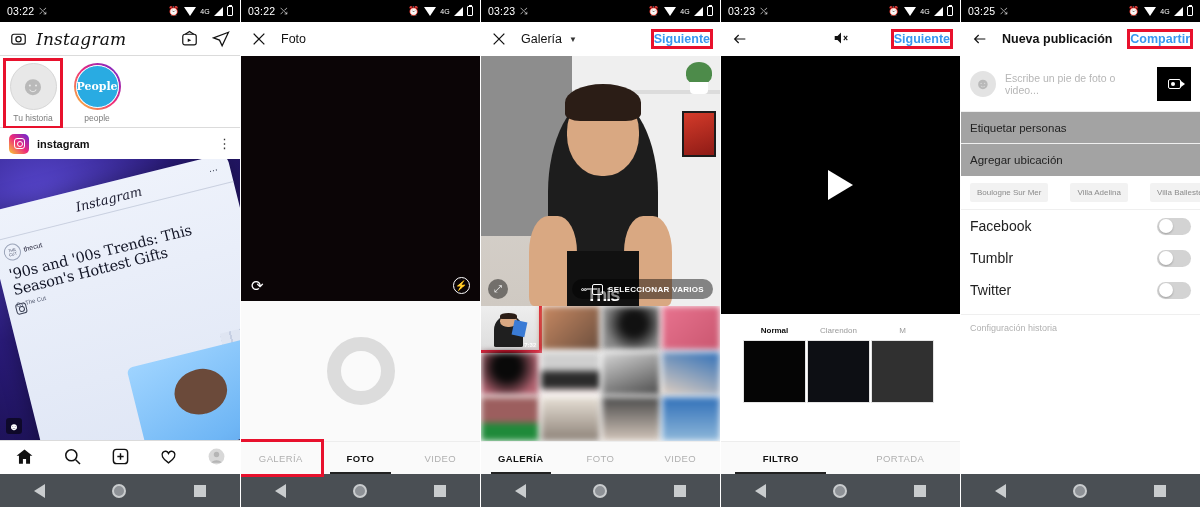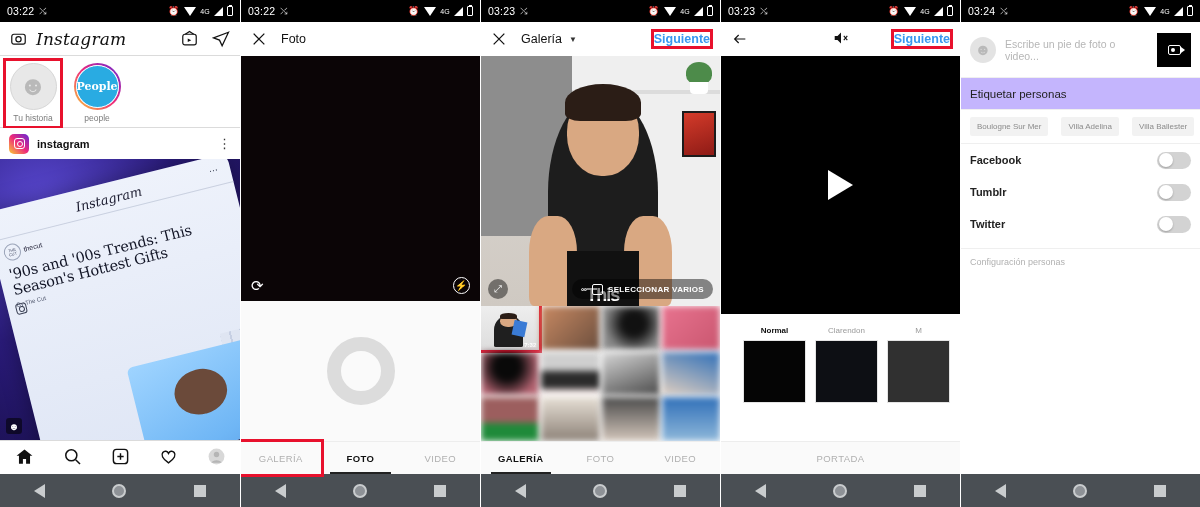--- a/index.html
+++ b/index.html
@@ -317,21 +317,21 @@
   .video-view {
     height: 258px; flex:none; background:#000;
     display:flex; align-items:center; justify-content:center;
   }
   .play-tri {
     width:0;height:0;
     border-top:15px solid transparent; border-bottom:15px solid transparent;
     border-left:25px solid #fff;
   }
   .filters-area { flex:1; background:#fff; padding-top: 12px; }
-  .filters-row { display:flex; gap: 9px; padding-left: 22px; }
+  .filters-row { display:flex; gap: 1px; padding-left: 22px; }
   .filter-item { width: 63px; flex:none; }
   .filter-name {
     font-size: 8px; text-align:center; color:#9a9a9a; margin-bottom: 5px;
     white-space:nowrap; overflow:hidden;
   }
   .filter-name.active { color:#111; font-weight:bold; }
   .filter-thumb {
     width: 63px; height: 63px; border:1px solid #e4e4e4;
   }
   .mute-ico { font-size: 13px; color:#111; }
@@ -359,37 +359,37 @@
     border-radius:50%;background:#fff;
   }
   .np-thumb .vi::before{
     content:"";position:absolute;right:-5px;top:1px;
     border-top:3px solid transparent;border-bottom:3px solid transparent;
     border-left:4px solid #fff;
   }
   .np-row {
     height: 32px; flex:none; display:flex; align-items:center;
     padding: 0 9px; font-size: 11.5px; color:#222;
-    border-bottom: 1px solid #efefef; background:#c4b5fd;
+    border-bottom: 1px solid #efefef; background:#a3a3a3;
   }
   .chips {
     height: 34px; flex:none; display:flex; align-items:center;
-    gap: 13px; padding: 0 9px; border-bottom:1px solid #efefef; overflow:hidden;
+    gap: 22px; padding: 0 9px; border-bottom:1px solid #efefef; overflow:hidden;
   }
   .chip {
     background:#f2f2f2; color:#8b8b8b; font-size:8px;
     padding: 5px 7px; border-radius:2px; white-space:nowrap; flex:none;
   }
   .np-section {
     height: 32px; flex:none; display:flex; align-items:center;
     padding: 0 9px; font-size: 11.5px; color:#222;
   }
   .np-toggle-row {
     height: 32px; flex:none; display:flex; align-items:center;
-    padding: 0 9px; font-size: 11px; color:#222;font-weight:bold;
+    padding: 0 9px; font-size: 14px; color:#222;
   }
   .toggle {
     margin-left:auto; width: 34px; height: 17px; border-radius:10px;
     background:#d3d3d3; position:relative;
   }
   .toggle .knob {
     position:absolute; left:1.5px; top:1.5px; width:14px;height:14px;
     border-radius:50%; background:#fff; box-shadow:0 1px 2px rgba(0,0,0,.25);
   }
   .np-divider { height:1px; background:#efefef; margin: 8px 0 0 0; flex:none; }
@@ -693,53 +693,64 @@
           <div class="filter-thumb" style="background:#0d0f14"></div>
         </div>
         <div class="filter-item">
           <div class="filter-name">M</div>
           <div class="filter-thumb" style="background:#303030"></div>
         </div>
       </div>
     </div>
 
     <div class="camtabs">
+      <div class="camtab active">FILTRO</div>
       <div class="camtab">PORTADA</div>
     </div>
 
     <div class="navbar">
       <span class="nav-back"></span>
       <span class="nav-home"></span>
       <span class="nav-rec"></span>
     </div>
   </div>
 
   <div class="panel">
     <div class="statusbar">
-      <span class="sb-time">03:24</span>
+      <span class="sb-time">03:25</span>
       <span class="sb-cast">⤯</span>
       <span class="sb-right">
         <span class="sb-icon">⏰</span>
         <span class="sb-wifi"></span>
         <span class="sb-4g">4G</span>
         <span class="sb-sig"></span>
         <span class="sb-bat"></span>
       </span>
     </div>
 
+    <div class="appbar noborder">
+      <span class="icon-btn">
+        <svg width="18" height="16" viewBox="0 0 24 24" fill="none" stroke="#111" stroke-width="1.8">
+            <path d="M20 12 H4 M10 6 L4 12 L10 18"></path>
+          </svg>
+      </span>
+      <span class="ab-title bold" style="margin-left:13px">Nueva publicación</span>
+      <span class="ab-action hl">Compartir</span>
+    </div>
 
     <div class="np-caption">
       <span class="np-avatar">☻</span>
       <span class="np-input">Escribe un pie de foto o video...</span>
       <span class="np-thumb">
           <span class="vi"></span>
         </span>
     </div>
 
     <div class="np-row">Etiquetar personas</div>
+    <div class="np-row" style="border-bottom:none">Agregar ubicación</div>
 
     <div class="chips">
       <span class="chip">Boulogne Sur Mer</span>
       <span class="chip">Villa Adelina</span>
       <span class="chip">Villa Ballester</span>
       <span class="chip">Cfi San</span>
     </div>
 
 
     <div class="np-toggle-row">
@@ -755,21 +766,21 @@
         </span>
     </div>
     <div class="np-toggle-row">
       <span>Twitter</span>
       <span class="toggle">
           <span class="knob"></span>
         </span>
     </div>
 
     <div class="np-divider"></div>
-    <div class="np-adv">Configuración personas</div>
+    <div class="np-adv">Configuración historia</div>
     <div class="np-spacer"></div>
 
     <div class="navbar">
       <span class="nav-back"></span>
       <span class="nav-home"></span>
       <span class="nav-rec"></span>
     </div>
   </div>
 
 </div>

